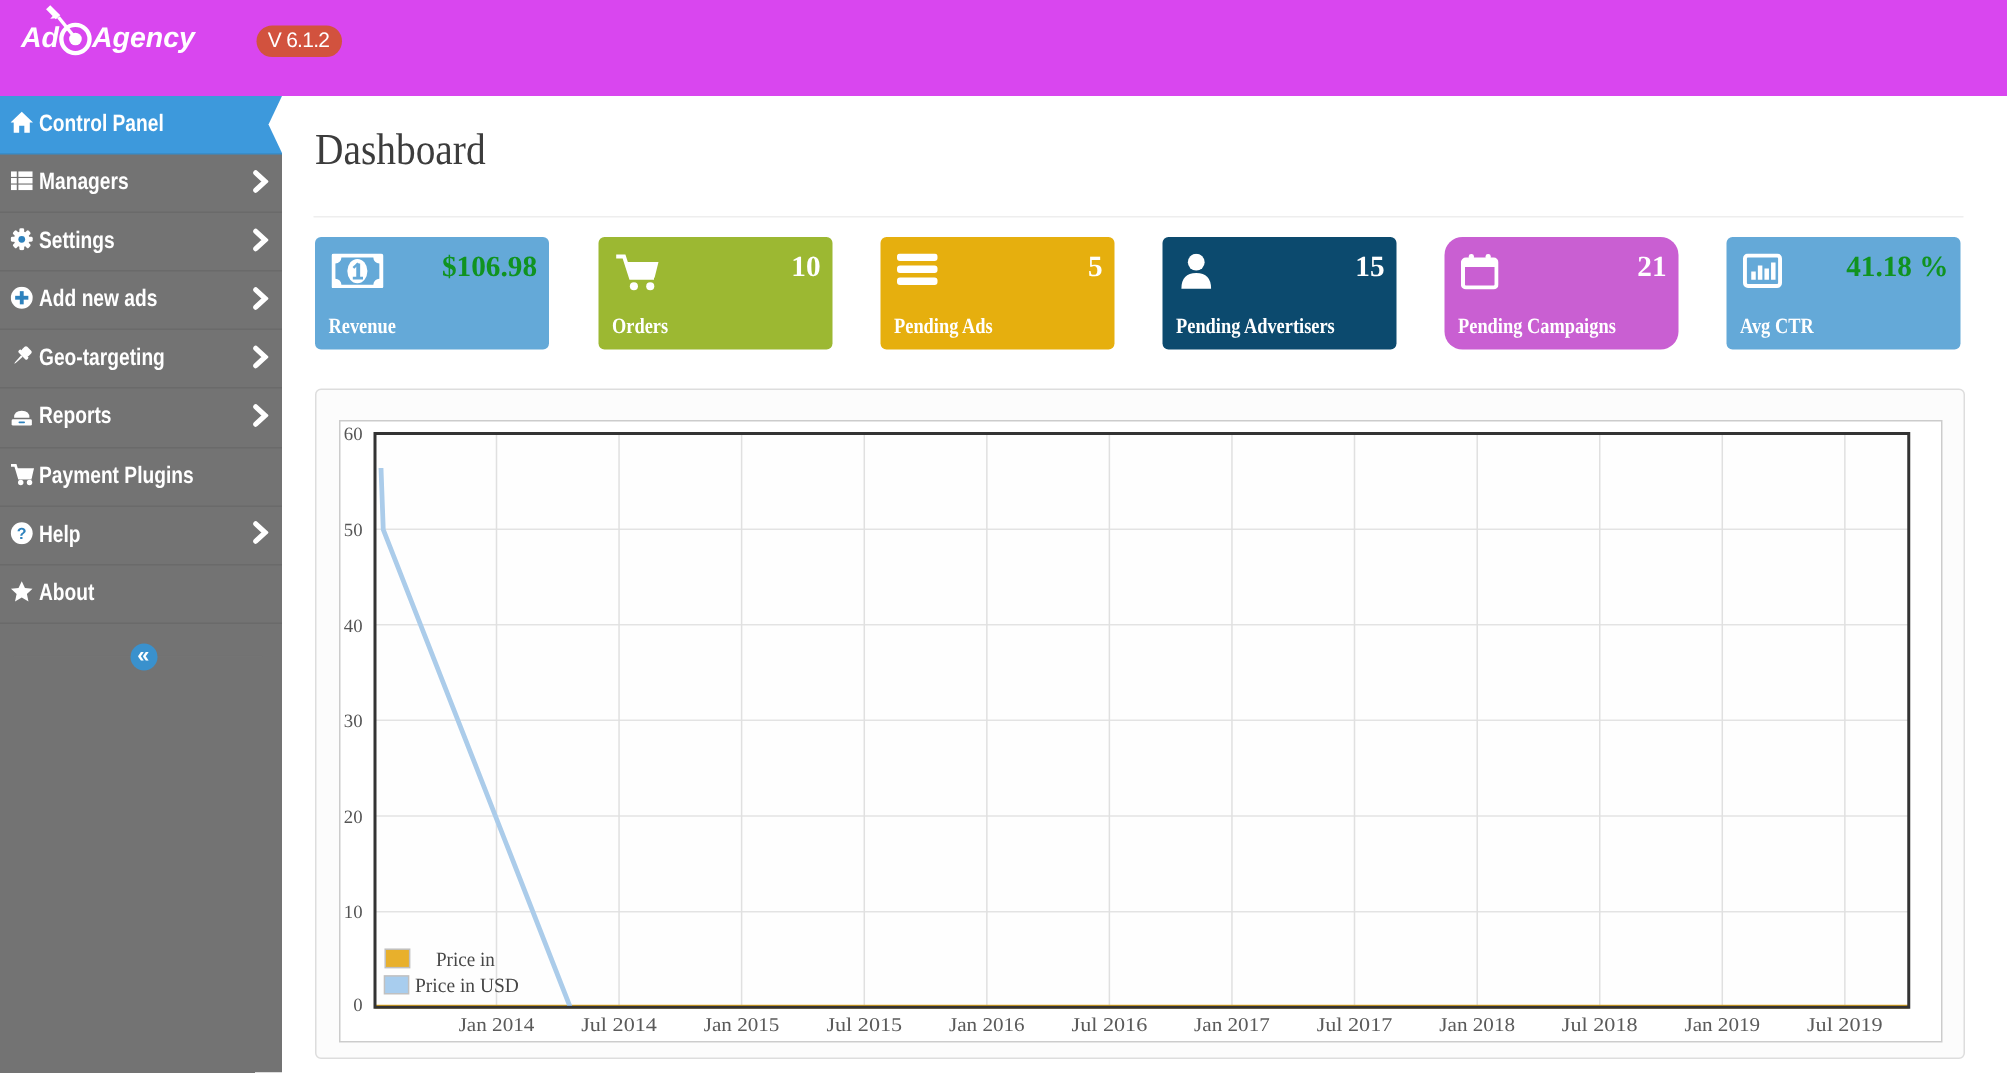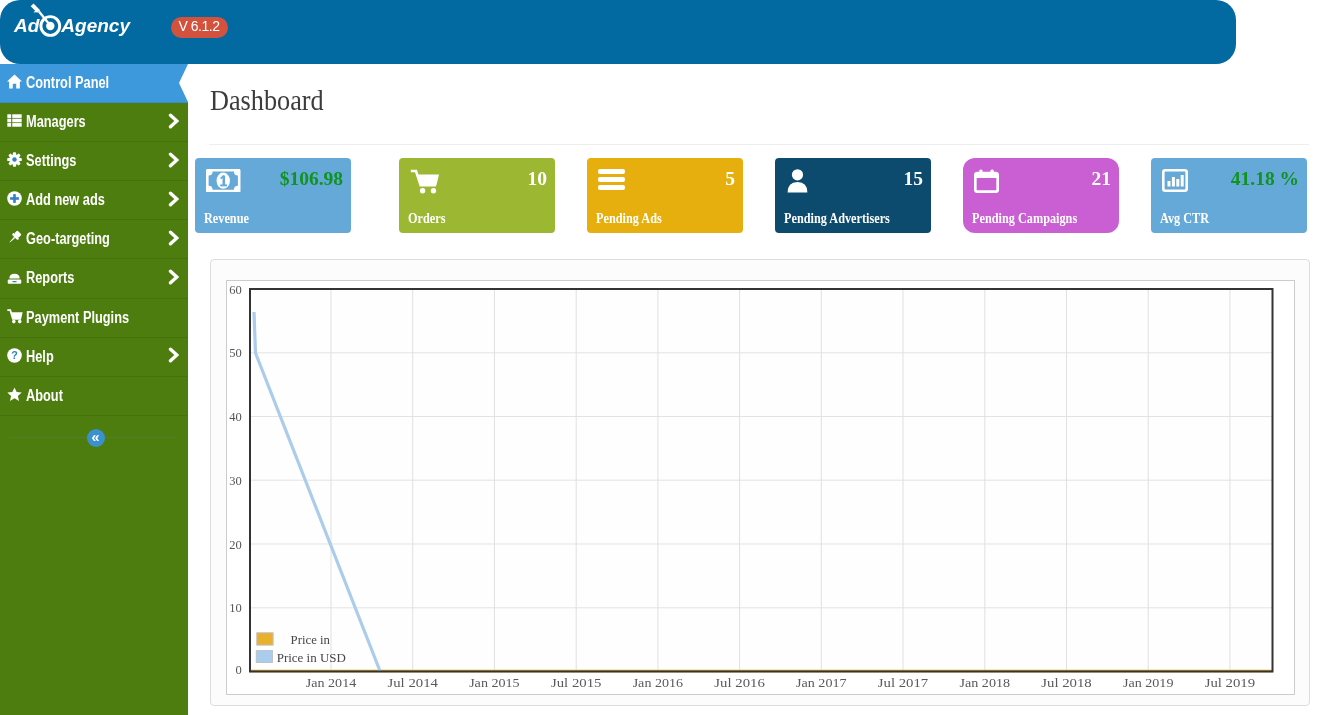--- a/index.html
+++ b/index.html
@@ -1,31 +1,31 @@
 <!DOCTYPE html>
 <html><head>
 <meta charset="utf-8">
 <style>
 * { margin:0; padding:0; box-sizing:border-box; }
 html,body { width:1338px; height:715px; overflow:hidden; background:#fff;
   font-family:"Liberation Sans", sans-serif; }
 #app { position:relative; width:1338px; height:715px; }
 
 
-#topbar { position:absolute; left:0; top:0; width:1236px; height:64px; background:#0369a1;border-radius:20px; }
+#topbar { position:absolute; left:0; top:0; width:1338px; height:64px; background:#d946ef; }
 #logo { position:absolute; left:14px; top:0; height:44px; color:#fff;
   font-style:italic; font-weight:bold; font-size:19px; white-space:nowrap; }
 #logo .t { display:inline-block; line-height:44px; vertical-align:top; position:relative; top:4px; }
 #logo svg { vertical-align:top; overflow:visible; }
 #badge { position:absolute; left:170.5px; top:17px; width:57px; height:20.5px;
   background:#d2523e; border-radius:10.5px; color:#fff; font-size:14px; font-weight:normal;
   text-align:center; line-height:19.5px; letter-spacing:-0.5px; }
 
 
-#sidebar { position:absolute; left:0; top:64px; width:188px; height:651px; background:#4d7c0f; }
+#sidebar { position:absolute; left:0; top:64px; width:188px; height:651px; background:#737373; }
 .mi { position:relative; height:39.1px; line-height:37.6px; color:#fff; font-weight:bold;
   font-size:15px; border-bottom:1px solid rgba(0,0,0,0.08); }
 .mi .micon { position:absolute; left:6.5px; top:50%; margin-top:-9px; width:15px; height:15px; }
 .mi .micon svg, .mi .arr svg, .card .cicon svg { display:block; }
 .mi .mtxt { position:absolute; left:26px; top:0; font-size:15.8px; transform:scaleX(0.81); transform-origin:left center; }
 .mi .arr { position:absolute; right:9px; top:50%; margin-top:-9.5px; width:11px; height:16px; }
 .mi.active { background:#3d99dc; }
 .mi.active:after { content:""; position:absolute; right:0; top:50%; margin-top:-19px;
   border-top:19px solid transparent; border-bottom:19px solid transparent;
   border-right:9px solid #fff; }
@@ -201,21 +201,21 @@
         <span class="mtxt">About</span>
       </div>
     <div id="sfoot">
         <div class="line"></div>
         <div class="btn">«</div>
       </div>
   </div>
   <div id="content">
     <h2>Dashboard</h2>
     <div id="phline"></div>
-    <div class="card" style="left:7px; background:#64a9d8;">
+    <div class="card" style="left:22px; background:#64a9d8;">
       <span class="cicon">
           <svg width="34.5" height="23.4" viewBox="0 0 34.5 23.4">
             <rect x="0" y="0" width="34.5" height="23.4" rx="1.5" fill="#fff"></rect>
             <path fill="#64a9d8" d="M6.6 2.6 H27.9 A4 4 0 0 0 31.9 6.6 V16.8 A4 4 0 0 0 27.9 20.8 H6.6 A4 4 0 0 0 2.6 16.8 V6.6 A4 4 0 0 0 6.6 2.6 Z"></path>
             <ellipse cx="17.25" cy="11.7" rx="6.7" ry="8.1" fill="#fff"></ellipse>
             <g stroke="#64a9d8" fill="none">
               <line x1="17.8" y1="6.6" x2="17.8" y2="16" stroke-width="2.6"></line>
               <line x1="14.6" y1="9.6" x2="17.9" y2="6.6" stroke-width="1.7"></line>
               <line x1="14.2" y1="16.4" x2="21" y2="16.4" stroke-width="1.9"></line>
             </g>

